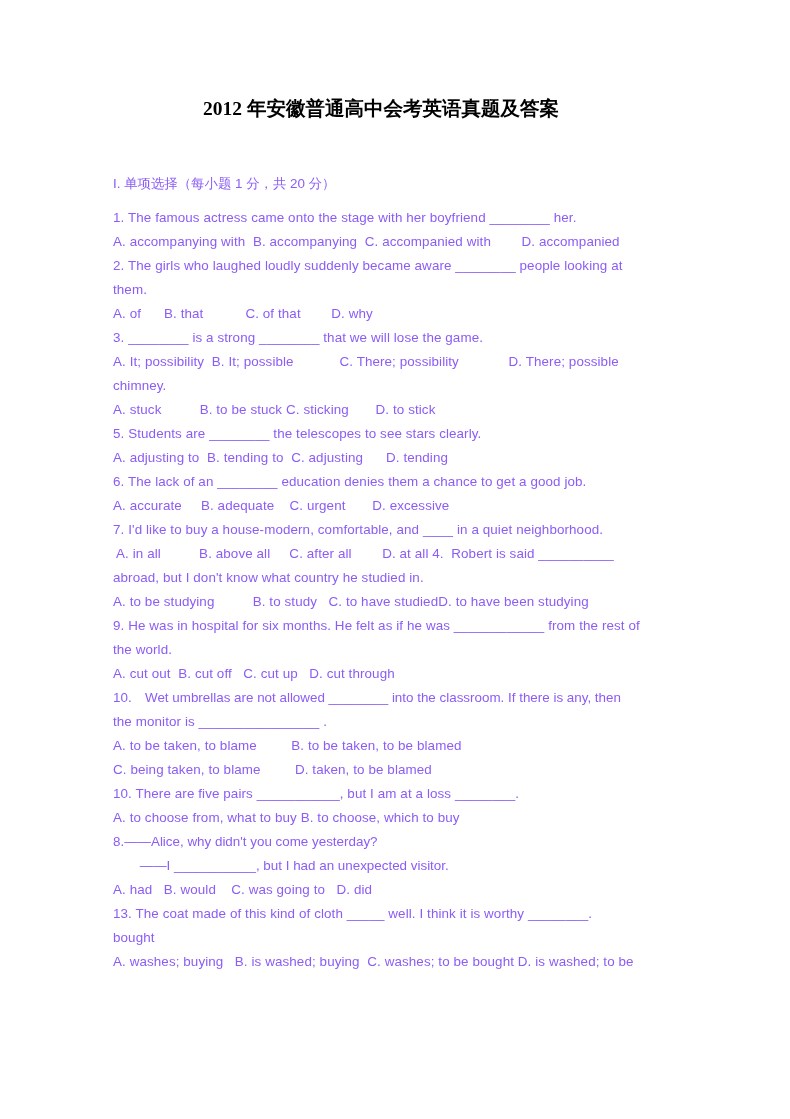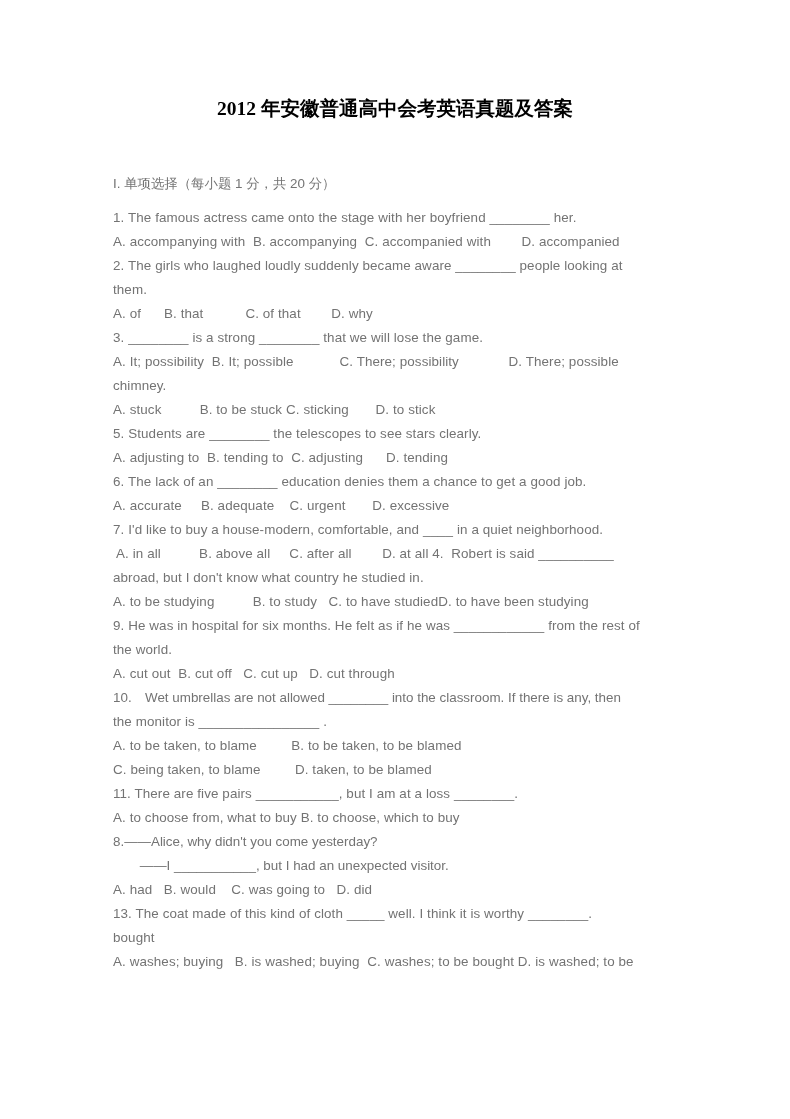--- a/index.html
+++ b/index.html
@@ -17,21 +17,21 @@
   .page {
     position: relative;
     width: 790px;
     height: 1119px;
     box-sizing: border-box;
     background: #ffffff;
     overflow: hidden;
   }
   .doc-title {
     position: absolute;
-    left: 113px;
+    left: 99px;
     top: 95px;
     width: 564px;
     text-align: center;
     font-family: "Liberation Serif", "DejaVu Serif", serif;
     font-weight: bold;
     font-size: 19.5px;
     line-height: 28px;
     letter-spacing: 0px;
     white-space: nowrap;
   }
@@ -40,21 +40,21 @@
     left: 113px;
     top: 172px;
     width: 572px;
   }
   .line {
     font-size: 13.4px;
     line-height: 24px;
     height: 24px;
     white-space: pre;
     letter-spacing: 0.1px;
-    color: #737373;
+    color: #8b5cf6;
   }
   .line.section-head {
     font-size: 13.4px;
     margin-bottom: 10px;
     height: 24px;
   }
   .line.cjk {
     letter-spacing: 0px;
   }
 </style>
@@ -86,21 +86,21 @@
     <div class="line"> A. in all          B. above all     C. after all        D. at all 4.  Robert is said __________</div>
     <div class="line">abroad, but I don't know what country he studied in.</div>
     <div class="line">A. to be studying          B. to study   C. to have studiedD. to have been studying</div>
     <div class="line">9. He was in hospital for six months. He felt as if he was ____________ from the rest of</div>
     <div class="line">the world.</div>
     <div class="line">A. cut out  B. cut off   C. cut up   D. cut through</div>
     <div class="line cjk">10.　Wet umbrellas are not allowed ________ into the classroom. If there is any, then</div>
     <div class="line">the monitor is ________________ .</div>
     <div class="line">A. to be taken, to blame         B. to be taken, to be blamed</div>
     <div class="line">C. being taken, to blame         D. taken, to be blamed</div>
-    <div class="line">11. There are five pairs ___________, but I am at a loss ________.</div>
+    <div class="line">10. There are five pairs ___________, but I am at a loss ________.</div>
     <div class="line">A. to choose from, what to buy B. to choose, which to buy</div>
     <div class="line cjk">8.——Alice, why didn't you come yesterday?</div>
     <div class="line cjk">　　——I ___________, but I had an unexpected visitor.</div>
     <div class="line">A. had   B. would    C. was going to   D. did</div>
     <div class="line">13. The coat made of this kind of cloth _____ well. I think it is worthy ________.</div>
     <div class="line">bought</div>
     <div class="line">A. washes; buying   B. is washed; buying  C. washes; to be bought D. is washed; to be</div>
 
   </div>
 </div>

